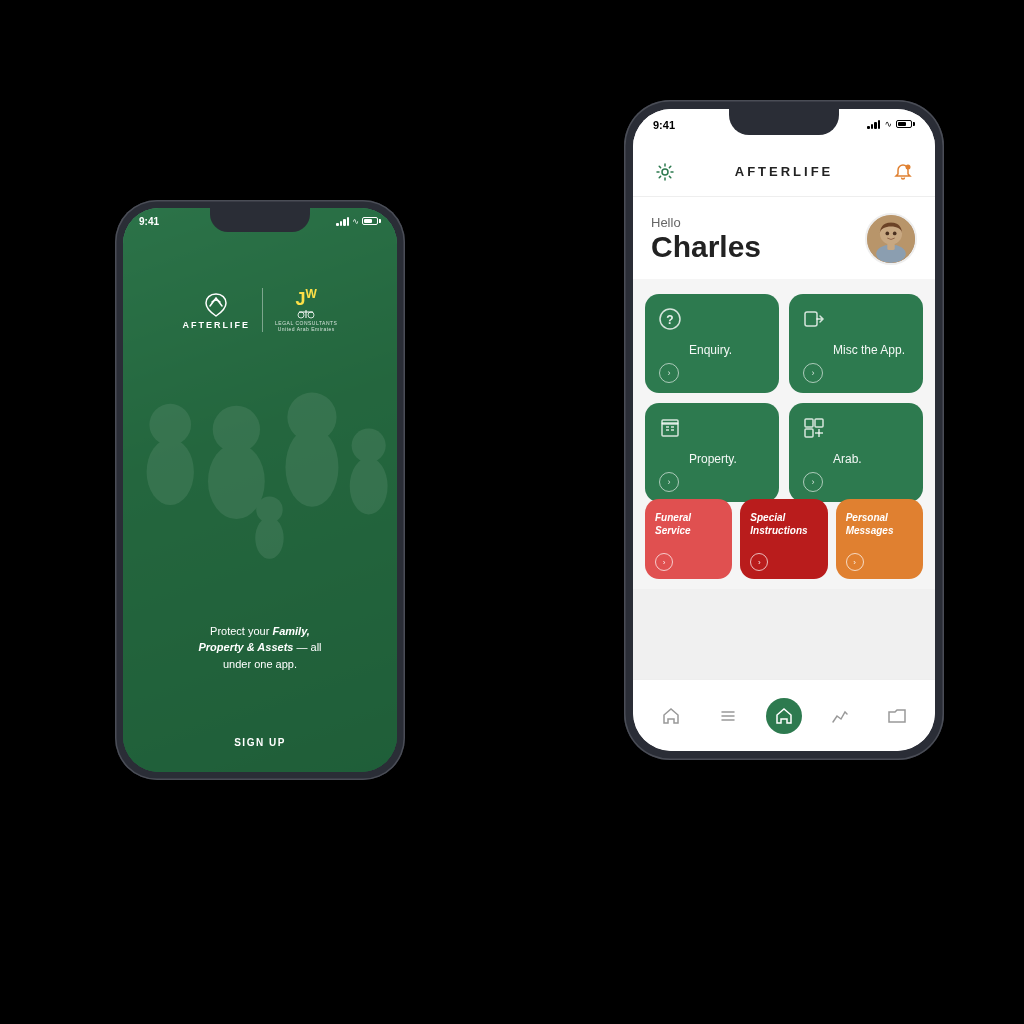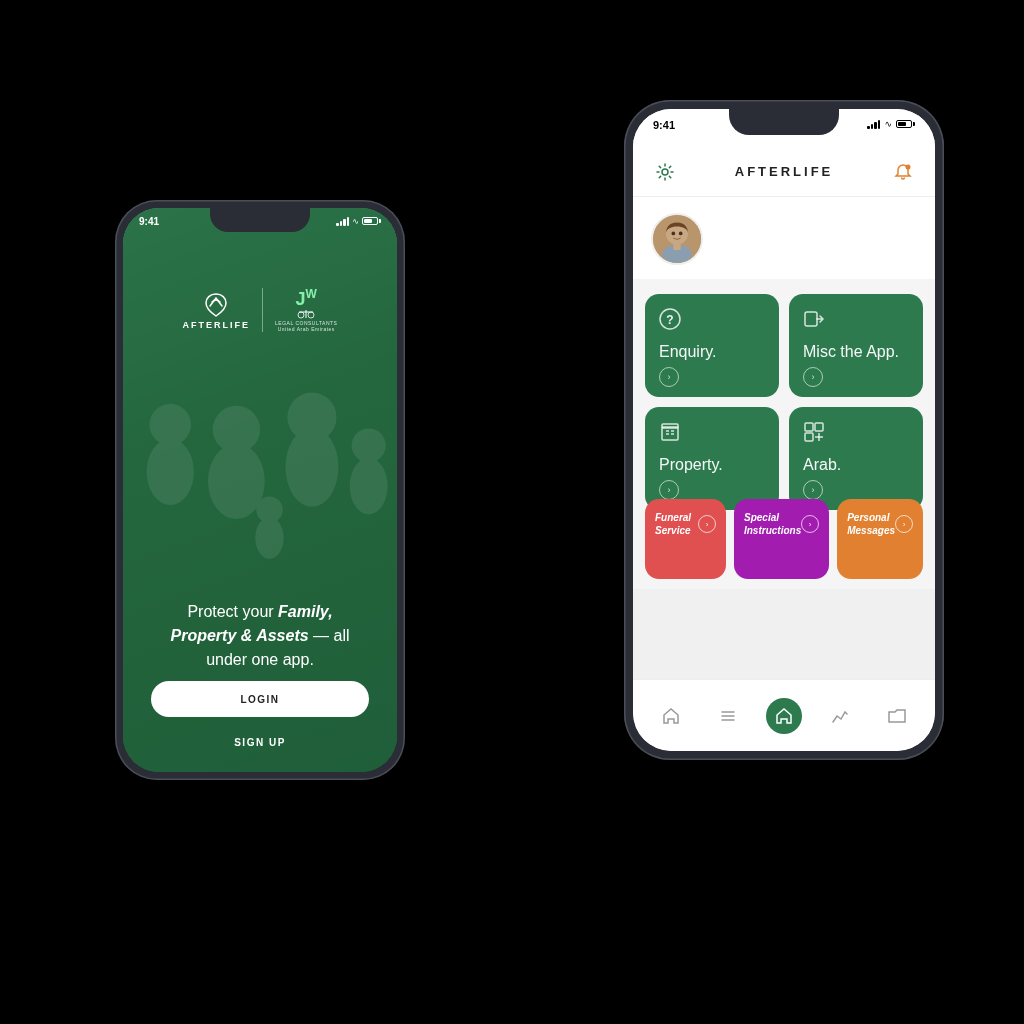--- a/index.html
+++ b/index.html
@@ -131,40 +131,40 @@
       flex-direction: column;
       align-items: center;
       color: #fff;
       border-left: 1px solid rgba(255,255,255,0.4);
       padding-left: 12px;
     }
 
     .jw-logo .jw-letters {
       font-size: 18px;
       font-weight: 700;
-      color: #86efac;
+      color: #fde047;
       line-height: 1;
     }
 
     .jw-logo .jw-sub {
       font-size: 5px;
       color: rgba(255,255,255,0.8);
       text-align: center;
       letter-spacing: 0.5px;
     }
 
     .phone-left .tagline {
       position: absolute;
       bottom: 100px;
       left: 0; right: 0;
       text-align: center;
       color: #fff;
       z-index: 5;
       padding: 0 20px;
-      font-size: 16px;
+      font-size: 11px;
       line-height: 1.5;
     }
 
     .phone-left .tagline em {
       font-style: italic;
       font-weight: 700;
     }
 
     .phone-left .login-btn {
       position: absolute;
@@ -330,23 +330,24 @@
       min-height: 90px;
     }
 
     .card-icon {
       font-size: 20px;
       color: rgba(255,255,255,0.9);
       margin-bottom: 4px;
     }
 
     .card-label {
-      font-size: 16px;
+      font-size: 12px;
       color: rgba(255,255,255,0.95);
       font-weight: 500;
+      margin-left: 30px;
     }
 
     .card-chevron {
       width: 20px; height: 20px;
       border: 1.5px solid rgba(255,255,255,0.6);
       border-radius: 50%;
       display: flex; align-items: center; justify-content: center;
       font-size: 9px;
       color: rgba(255,255,255,0.8);
       margin-top: 2px;
@@ -358,30 +359,30 @@
       top: 390px; left: 12px; right: 12px;
       display: grid;
       grid-template-columns: 1fr 1fr 1fr;
       gap: 8px;
     }
 
     .bottom-card {
       border-radius: 14px;
       padding: 12px 10px 8px;
       display: flex;
-      flex-direction: row;
+      flex-direction: column;
       min-height: 80px;
     }
 
     .bottom-card.red {
       background: #e05050;
     }
 
     .bottom-card.coral {
-      background: #a21caf;
+      background: #b91c1c;
     }
 
     .bottom-card.orange {
       background: #e08030;
     }
 
     .bottom-card-label {
       font-size: 10px;
       color: #fff;
       font-weight: 600;
@@ -552,23 +553,20 @@
             <circle cx="15" cy="7" r="3" fill="none" stroke="white" stroke-width="0.8"></circle>
           </svg>
           <span class="jw-sub">LEGAL CONSULTANTS<br>United Arab Emirates</span>
         </div>
       </div>
 
       <div class="tagline">
         <span>Protect your <em>Family,<br>Property &amp; Assets</em> — all<br>under one app.</span>
       </div>
 
-      <div class="login-btn">
-        <span>LOGIN</span>
-      </div>
 
       <div class="signup-btn">
         <span>SIGN UP</span>
       </div>
     </div>
   </div>
 
   <div class="phone phone-right">
     <div class="screen">
 
@@ -606,20 +604,24 @@
           <div class="header-icon">
             <svg width="18" height="18" viewBox="0 0 18 18" fill="none">
               <path d="M9 2C6.24 2 4 4.24 4 7V11L2 13H16L14 11V7C14 4.24 11.76 2 9 2Z" stroke="#e08030" stroke-width="1.5" fill="none"></path>
               <path d="M7.5 14.5C7.5 15.33 8.17 16 9 16C9.83 16 10.5 15.33 10.5 14.5" stroke="#e08030" stroke-width="1.5"></path>
               <circle cx="14" cy="4" r="2.5" fill="#e08030"></circle>
             </svg>
           </div>
         </div>
 
         <div class="greeting-area">
+          <div class="greeting-text">
+            <div class="hello">Hello</div>
+            <div class="name">Charles</div>
+          </div>
           <div class="avatar-circle">
 
             <svg width="52" height="52" viewBox="0 0 52 52" xmlns="http://www.w3.org/2000/svg">
               <rect width="52" height="52" rx="26" fill="#b8956a"></rect>
 
               <circle cx="26" cy="20" r="12" fill="#c8a882"></circle>
 
               <path d="M14 20 C14 10 38 10 38 20 C38 14 35 8 26 8 C17 8 14 14 14 20Z" fill="#6b4226"></path>
 
               <circle cx="22" cy="20" r="2" fill="#4a3020"></circle>

